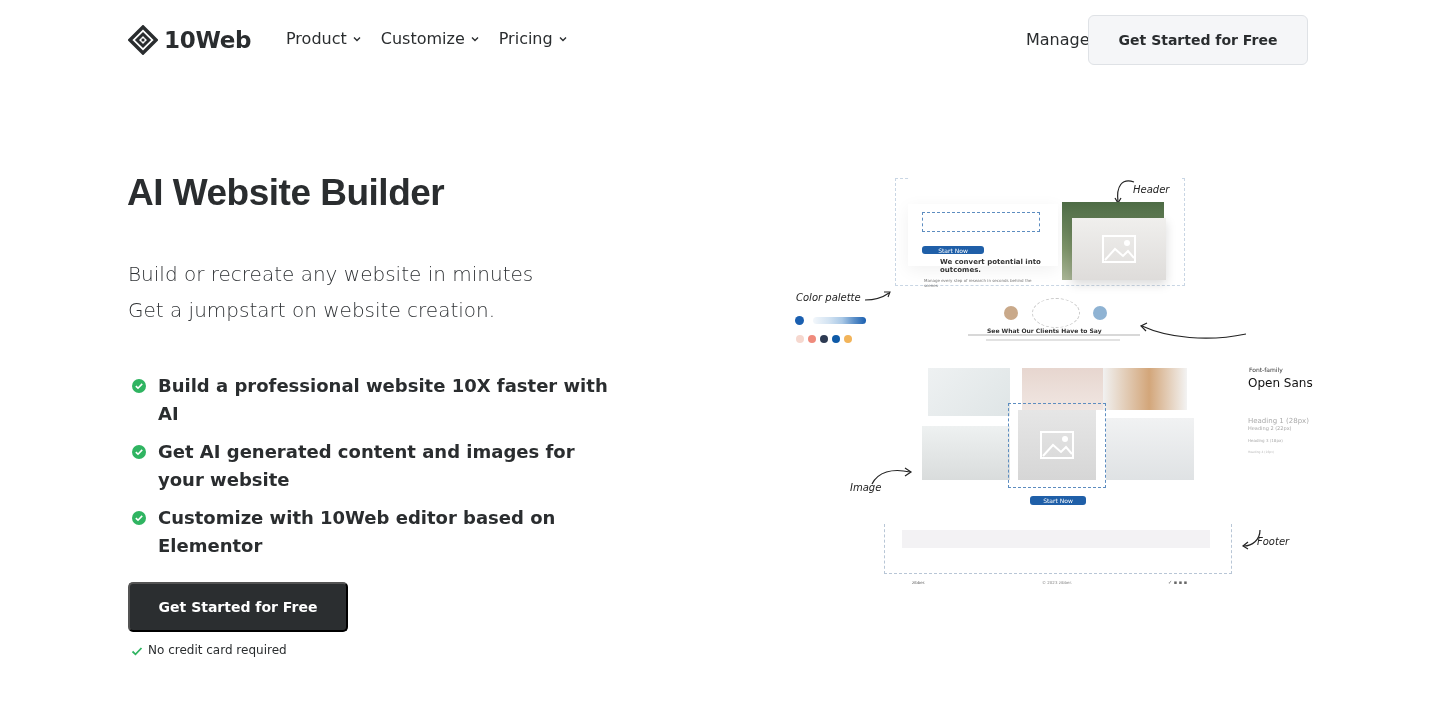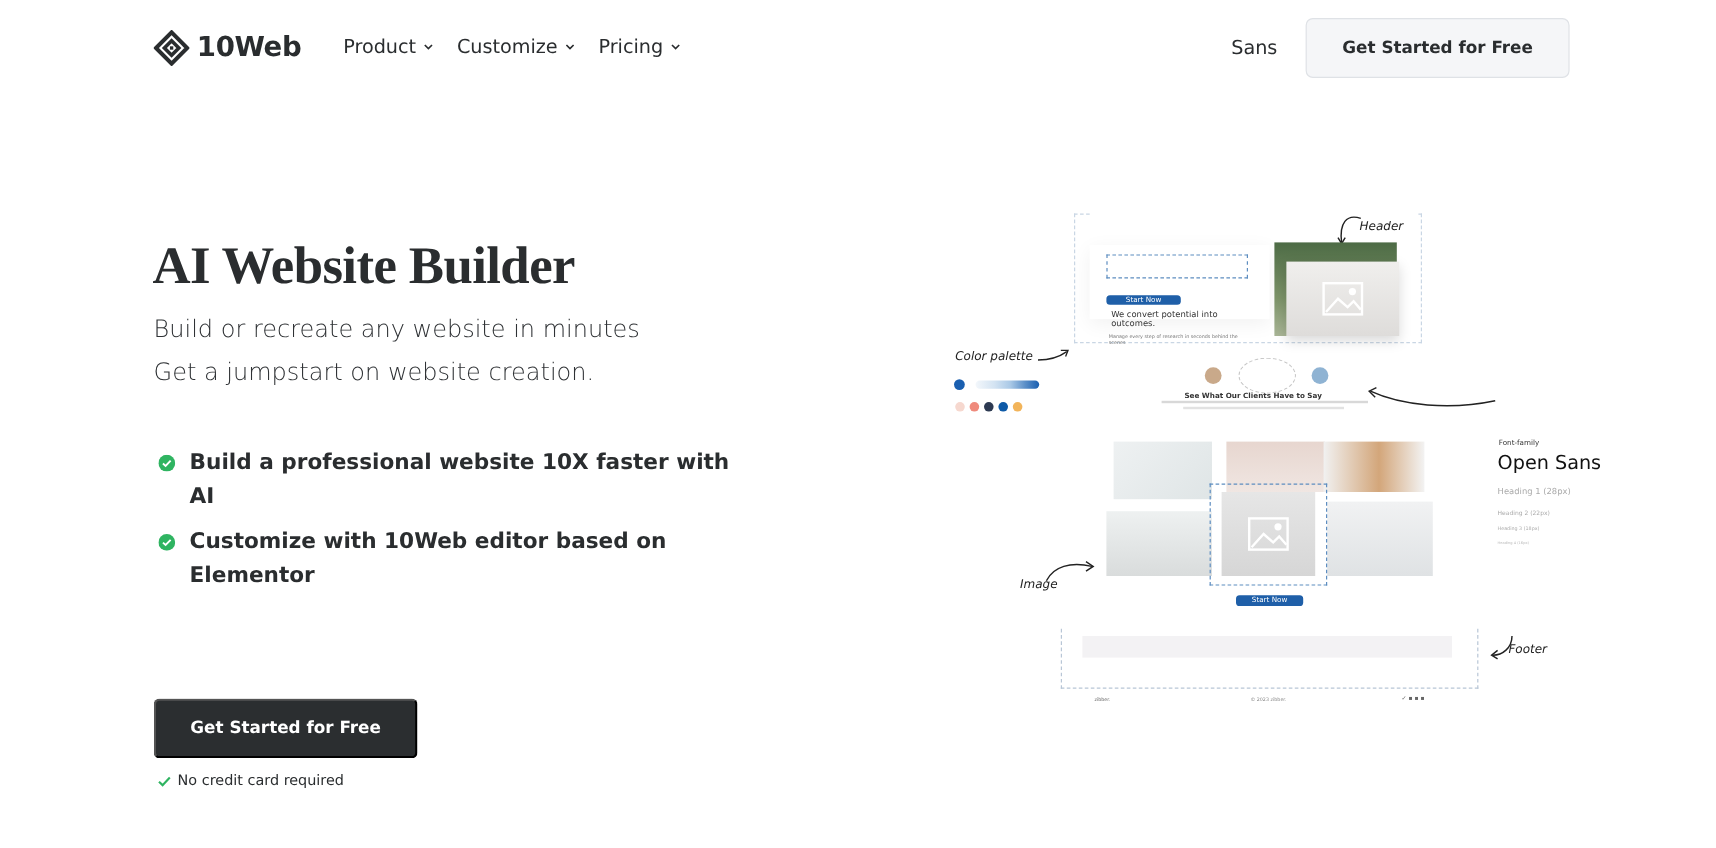--- a/index.html
+++ b/index.html
@@ -11,21 +11,21 @@
   .logo { position: absolute; left: 128px; top: 25px; display: flex; align-items: center; gap: 6px; text-decoration: none; color: #2a2d2f; }
   .logo svg { width: 30px; height: 30px; }
   .logo-text { font-size: 23px; font-weight: 700; letter-spacing: -0.3px; font-family: "DejaVu Sans", sans-serif; }
   .nav-menu { position: absolute; left: 286px; top: 29px; display: flex; gap: 20px; }
   .nav-item { display: flex; align-items: center; gap: 6px; font-size: 16px; color: #2a2d2f; cursor: pointer; font-family: "DejaVu Sans", sans-serif; }
   .chev { width: 8px; height: 8px; }
   .login { position: absolute; left: 1026px; top: 30px; font-size: 16px; color: #2a2d2f; font-family: "DejaVu Sans", sans-serif; cursor: pointer; }
   .btn-outline { position: absolute; left: 1088px; top: 15px; width: 220px; height: 50px; border: 1px solid #dfe2e6; background: #f5f6f8; border-radius: 6px; font-size: 14px; font-weight: 600; color: #2a2d2f; display: flex; align-items: center; justify-content: center; font-family: "DejaVu Sans", sans-serif; cursor: pointer; }
 
   
-  .hero-title { position: absolute; left: 127px; top: 172px; font-size: 44px; font-weight: 800; color: #2a2d2f; letter-spacing: -0.5px; font-family: Liberation Serif, serif; white-space: nowrap; margin-top: 24px; }
+  .hero-title { position: absolute; left: 127px; top: 172px; font-size: 37px; font-weight: 800; color: #2a2d2f; letter-spacing: -0.5px; font-family: Liberation Sans, sans-serif; white-space: nowrap; }
   .hero-sub { position: absolute; left: 128px; top: 256px; width: 460px; font-size: 20px; line-height: 36px; color: #2f3235; font-family: "DejaVu Sans", sans-serif; font-weight: 300; }
   .hero-sub span { display: block; white-space: nowrap; }
   .features { position: absolute; left: 132px; top: 372px; width: 490px; list-style: none; }
   .feature { display: flex; align-items: flex-start; gap: 12px; margin-bottom: 10px; }
   .feature .check { width: 14px; height: 14px; flex: 0 0 14px; margin-top: 7px; }
   .feature-text { font-size: 18px; line-height: 28px; font-weight: 600; color: #2a2d2f; font-family: "DejaVu Sans", sans-serif; }
   .cta { position: absolute; left: 128px; top: 582px; width: 220px; height: 50px; background: #2b2e30; color: #ffffff; border-radius: 5px; font-size: 14px; font-weight: 600; display: flex; align-items: center; justify-content: center; font-family: "DejaVu Sans", sans-serif; cursor: pointer; }
   .no-cc { position: absolute; left: 131px; top: 643px; display: flex; align-items: flex-end; gap: 5px; font-size: 12px; color: #2a2d2f; font-family: "DejaVu Sans", sans-serif; font-weight: 500; }
   .no-cc svg { width: 12px; height: 12px; }
 
@@ -66,21 +66,21 @@
           <path d="M1 2.5 L4 5.5 L7 2.5" fill="none" stroke="#2a2d2f" stroke-width="1.4"></path>
         </svg>
     </div>
     <div class="nav-item">
       <span>Pricing</span>
       <svg class="chev" viewBox="0 0 8 8">
           <path d="M1 2.5 L4 5.5 L7 2.5" fill="none" stroke="#2a2d2f" stroke-width="1.4"></path>
         </svg>
     </div>
   </nav>
-  <a class="login">Sans</a>
+  <a class="login">Manage</a>
   <button class="btn-outline">Get Started for Free</button>
 </header>
 
 <h1 class="hero-title">AI Website Builder</h1>
 <p class="hero-sub">
   <span>Build or recreate any website in minutes</span>
   <span>Get a jumpstart on website creation.</span>
 </p>
 <ul class="features">
   <li class="feature">
@@ -88,20 +88,27 @@
         <circle cx="7" cy="7" r="7" fill="#2fb461"></circle>
         <path d="M3.8 7.2 L6 9.2 L10.2 4.9" fill="none" stroke="#fff" stroke-width="1.6"></path>
       </svg>
     <span class="feature-text">Build a professional website 10X faster with AI</span>
   </li>
   <li class="feature">
     <svg class="check" viewBox="0 0 14 14">
         <circle cx="7" cy="7" r="7" fill="#2fb461"></circle>
         <path d="M3.8 7.2 L6 9.2 L10.2 4.9" fill="none" stroke="#fff" stroke-width="1.6"></path>
       </svg>
+    <span class="feature-text">Get AI generated content and images for your website</span>
+  </li>
+  <li class="feature">
+    <svg class="check" viewBox="0 0 14 14">
+        <circle cx="7" cy="7" r="7" fill="#2fb461"></circle>
+        <path d="M3.8 7.2 L6 9.2 L10.2 4.9" fill="none" stroke="#fff" stroke-width="1.6"></path>
+      </svg>
     <span class="feature-text">Customize with 10Web editor based on Elementor</span>
   </li>
 </ul>
 <button class="cta">Get Started for Free</button>
 <div class="no-cc">
   <svg viewBox="0 0 12 12">
       <path d="M1.5 6.5 L4.5 9.3 L10.5 3" fill="none" stroke="#2fb461" stroke-width="1.8"></path>
     </svg>
   <span>No credit card required</span>
 </div>
@@ -117,21 +124,21 @@
     <span class="tiny" style="left:184px; top:6px; font-size:5px; color:#888;">About us</span>
   </div>
   <span class="hand" style="left:353px; top:24px;">Header</span>
   <svg style="position:absolute; left:330px; top:18px;" width="26" height="28" viewBox="0 0 26 28">
       <path d="M24 4 C12 0 6 8 8 24" fill="none" stroke="#222" stroke-width="1.2"></path>
       <path d="M5 20 L8 25 L11 20" fill="none" stroke="#222" stroke-width="1.2"></path>
     </svg>
 
   <div class="mock-panel" style="left:128px; top:44px; width:150px; height:62px;">
     <div class="dash" style="left:14px; top:8px; width:118px; height:20px; border-color:#5d8dc0;"></div>
-    <span class="tiny" style="left:18px; top:10px; width:116px; font-size:7px; font-weight:400; line-height:8px;">We convert potential into outcomes.</span>
+    <span class="tiny" style="left:32px; top:10px; width:116px; font-size:7px; font-weight:700; line-height:8px;">We convert potential into outcomes.</span>
     <span class="tiny" style="left:16px; top:30px; width:118px; font-size:4px; color:#777; line-height:5px;">Manage every step of research in seconds behind the scenes</span>
     <div class="mini-btn" style="left:14px; top:42px; width:62px; height:8px;">Start Now</div>
   </div>
   <div class="photo" style="left:282px; top:42px; width:102px; height:78px; background:linear-gradient(180deg,#4d6b45,#7d9469 60%,#a9b596);"></div>
   <div class="ph-img" style="left:292px; top:58px; width:94px; height:62px; background:linear-gradient(180deg,#f0efed,#dedcda); box-shadow:0 4px 10px rgba(0,0,0,0.15);">
     <svg viewBox="0 0 36 30">
         <rect x="2" y="2" width="32" height="26" fill="none" stroke="#fff" stroke-width="2"></rect>
         <path d="M4 26 L14 15 L22 22 L27 17 L33 24" fill="none" stroke="#fff" stroke-width="2"></path>
         <circle cx="26" cy="9" r="3" fill="#fff"></circle>
       </svg>
@@ -156,22 +163,22 @@
     </svg>
   <div style="position:absolute; left:15px; top:156px; width:9px; height:9px; border-radius:50%; background:#1a5fb0;"></div>
   <div style="position:absolute; left:33px; top:157px; width:53px; height:7px; border-radius:4px; background:linear-gradient(90deg,#f3f7fb,#d3e3f2 30%,#a9c8e6 55%,#5b8fc8 78%,#1a5fb0);"></div>
   <div class="swatch" style="left:16px; top:175px; background:#f6d8cf;"></div>
   <div class="swatch" style="left:28px; top:175px; background:#ef8a7c;"></div>
   <div class="swatch" style="left:40px; top:175px; background:#2d3a52;"></div>
   <div class="swatch" style="left:52px; top:175px; background:#0e5aa7;"></div>
   <div class="swatch" style="left:64px; top:175px; background:#f2b45a;"></div>
 
   <span class="tiny" style="left:469px; top:162px; font-size:6px;">Font-family</span>
-  <span class="tiny" style="left:468px; top:172px; font-size:16px; color:#111;">Open Sans</span>
-  <span class="tiny" style="left:468px; top:202px; font-size:7px; color:#aaa;">Heading 1 (28px)</span>
+  <span class="tiny" style="left:468px; top:172px; font-size:12px; color:#111;">Open Sans</span>
+  <span class="tiny" style="left:468px; top:213px; font-size:7px; color:#aaa;">Heading 1 (28px)</span>
   <span class="tiny" style="left:468px; top:221px; font-size:5px; color:#aaa;">Heading 2 (22px)</span>
   <span class="tiny" style="left:468px; top:234px; font-size:4px; color:#aaa;">Heading 3 (18px)</span>
   <span class="tiny" style="left:468px; top:246px; font-size:3px; color:#bbb;">Heading 4 (16px)</span>
 
   <div class="photo" style="left:148px; top:208px; width:82px; height:48px; background:linear-gradient(135deg,#eef1f2,#dfe5e6);"></div>
   <div class="photo" style="left:242px; top:208px; width:82px; height:42px; background:linear-gradient(180deg,#e7d6cf,#f0e6e2);"></div>
   <div class="photo" style="left:323px; top:208px; width:84px; height:42px; background:linear-gradient(90deg,#f1f1f1,#d3a67a 55%,#f3f3f3);"></div>
   <div class="photo" style="left:142px; top:266px; width:88px; height:54px; background:linear-gradient(180deg,#eef1f1,#d9dcdc);"></div>
   <div class="photo" style="left:326px; top:258px; width:88px; height:62px; background:linear-gradient(180deg,#f1f2f3,#dfe2e4);"></div>
   <div class="dash" style="left:228px; top:243px; width:98px; height:85px; border-color:#5d8dc0;"></div>

